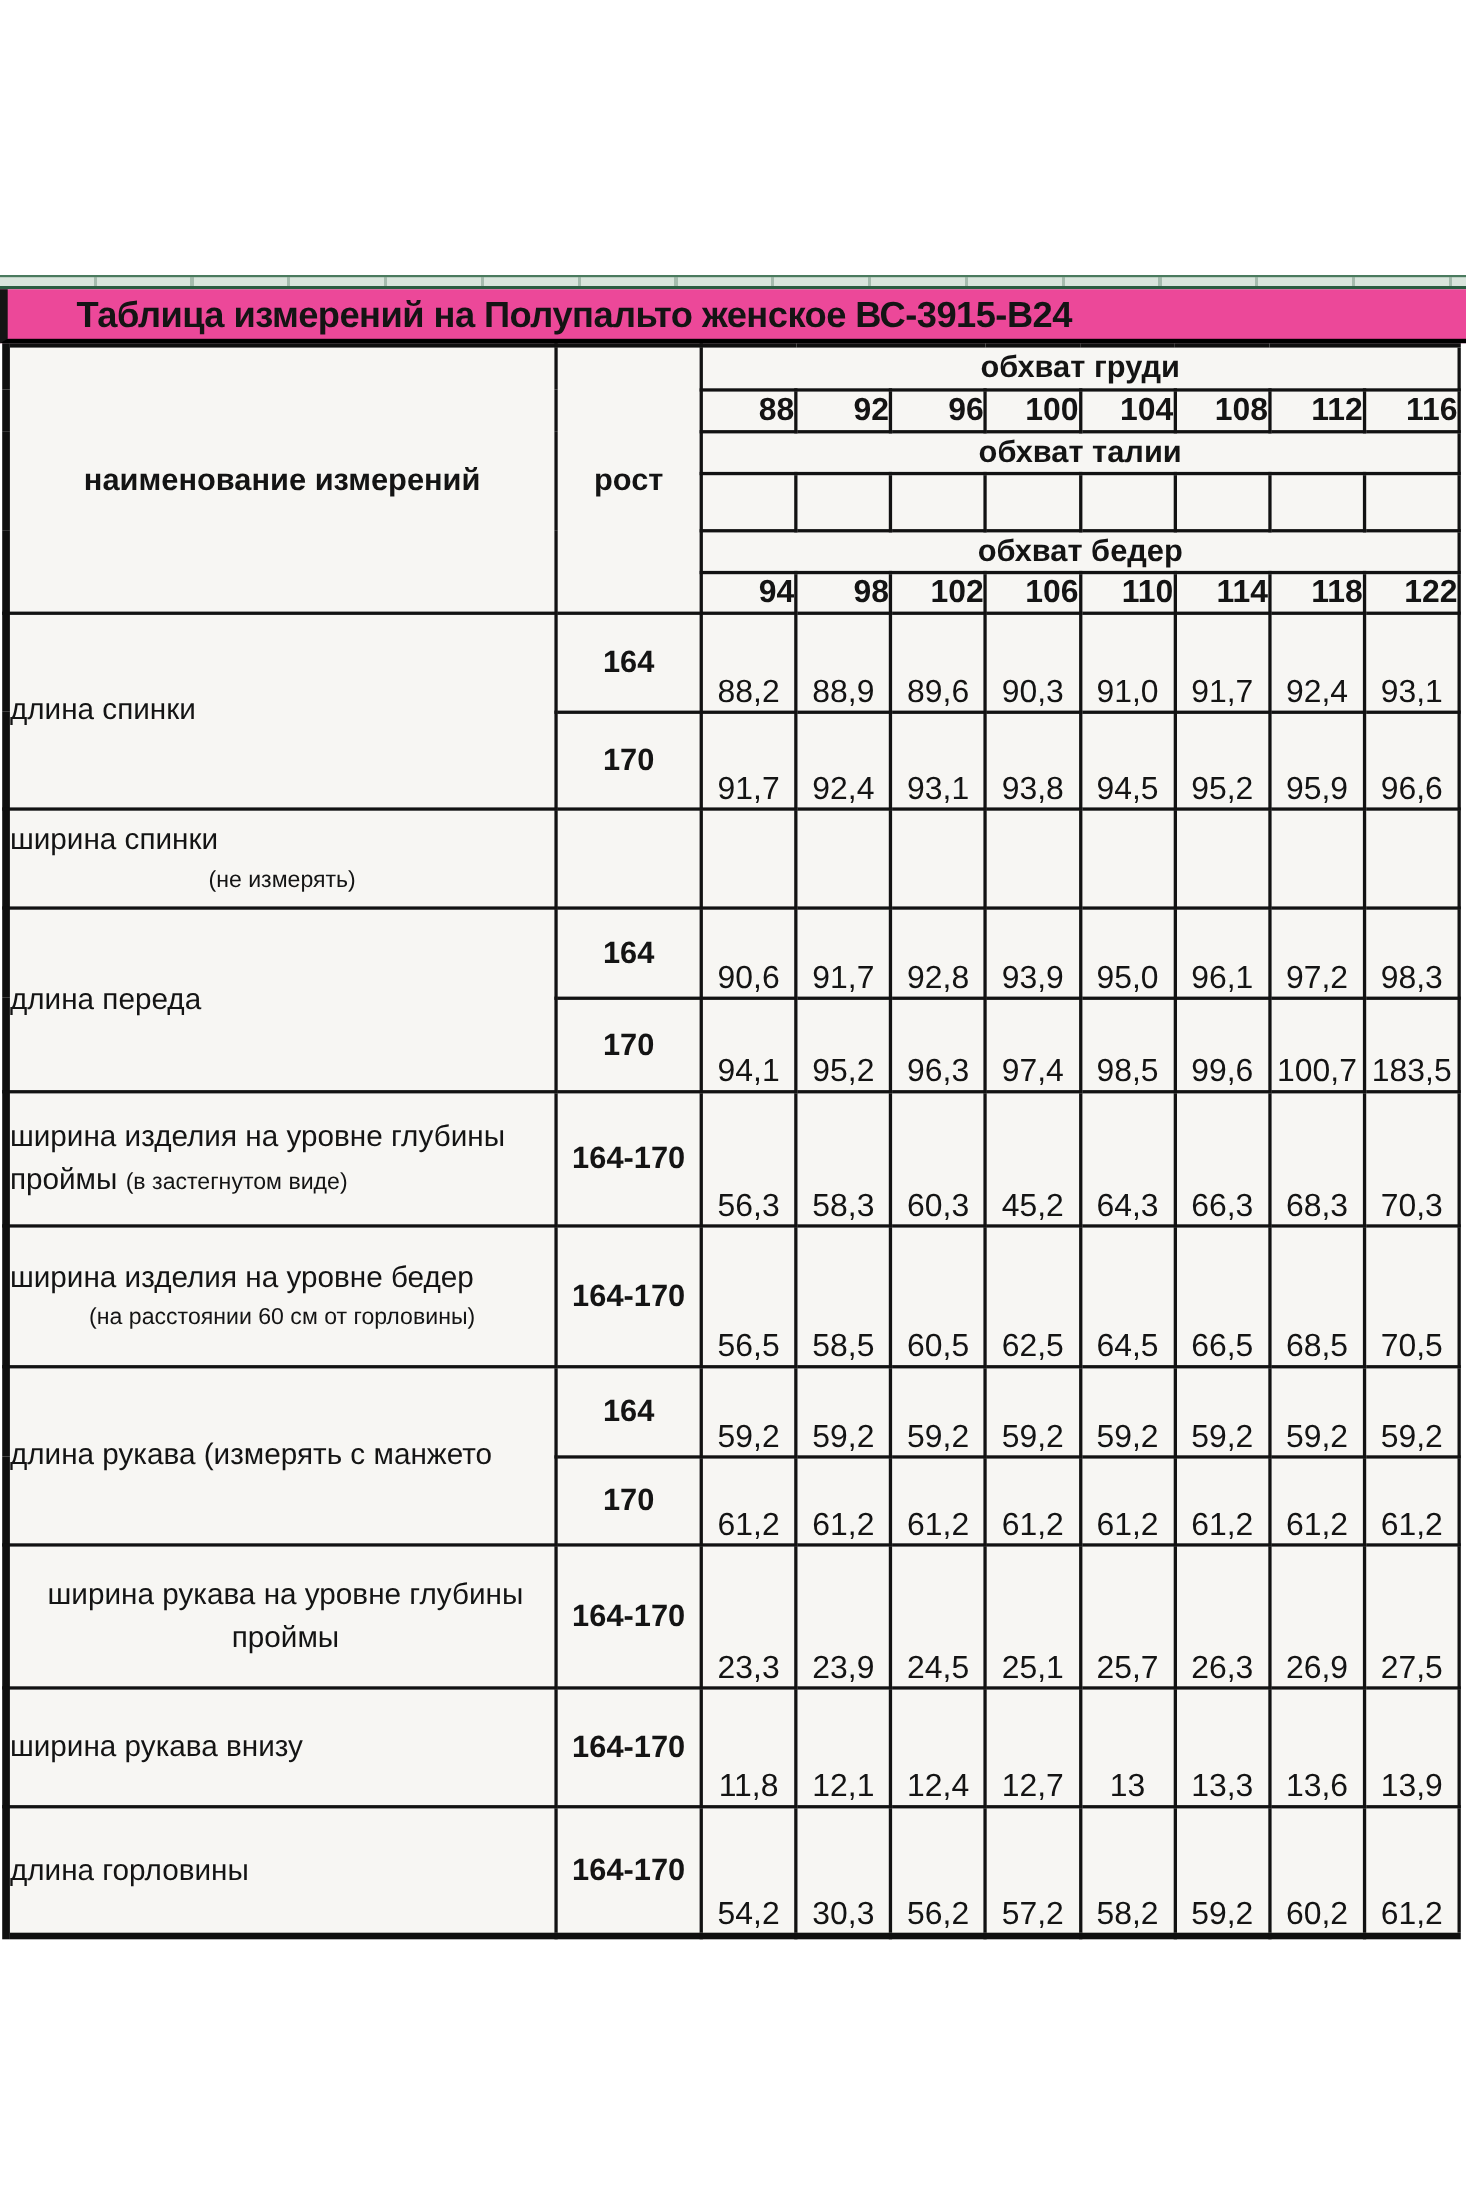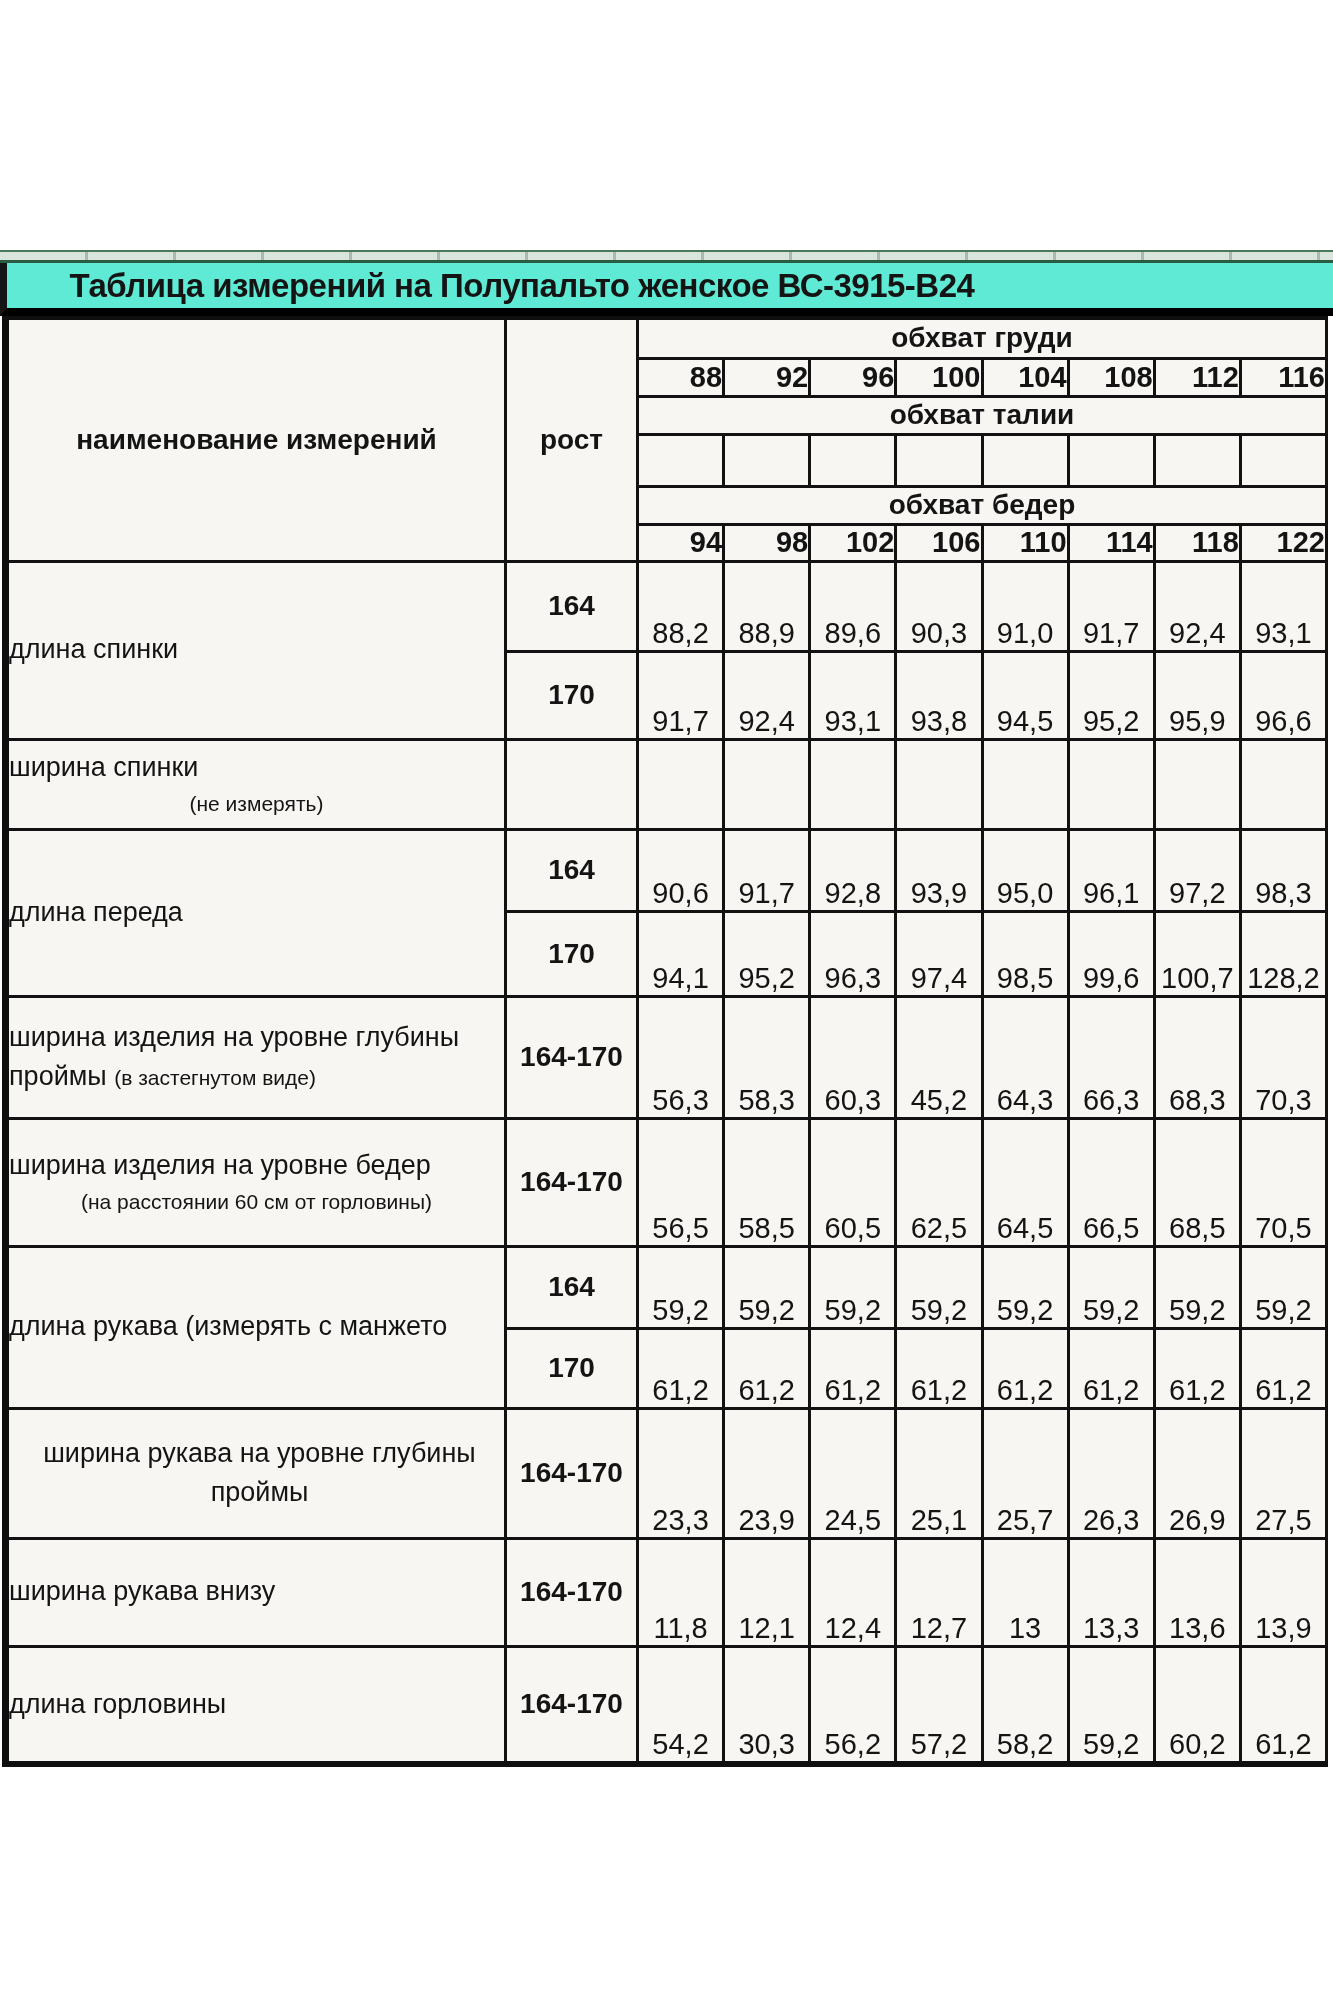--- a/index.html
+++ b/index.html
@@ -9,22 +9,22 @@
     color:#141414;overflow:hidden;
   }
   .top-spacer{height:250px;}
   .green-band{
     height:8px;background:#d9e5dc;
     border-top:2px solid #4a7a5e;border-bottom:3px solid #2b5c41;
     background-image:repeating-linear-gradient(to right,transparent 0,transparent 85px,rgba(45,93,66,.30) 85px,rgba(45,93,66,.30) 88px);
   }
   .title-strip{
     height:45px;display:flex;align-items:center;
-    background:#5eead4;border-left:7px solid #151515;
-    border-bottom:8px solid #000000;
+    background:#ec4899;border-left:7px solid #151515;
+    border-bottom:4px solid #000000;
   }
   .title{
     width:1030px;text-align:center;font-size:33px;font-weight:bold;
     letter-spacing:-0.5px;white-space:nowrap;
   }
   table.mtable{
     border-collapse:collapse;table-layout:fixed;width:1326px;margin-left:2px;
     border-left:7px solid #0f0f0f;border-top:4px solid #0f0f0f;border-bottom:6px solid #0f0f0f;
   }
   .mtable td{
@@ -159,21 +159,21 @@
       </tr>
       <tr style="height: 85px;">
         <td class="rost-val">170</td>
         <td class="val dl">94,1</td>
         <td class="val">95,2</td>
         <td class="val">96,3</td>
         <td class="val">97,4</td>
         <td class="val">98,5</td>
         <td class="val">99,6</td>
         <td class="val">100,7</td>
-        <td class="val">128,2</td>
+        <td class="val">183,5</td>
       </tr>
       <tr style="height: 122px;">
         <td class="row-name gt" rowspan="1"><span>ширина изделия на уровне глубины проймы</span> <span class="note">(в застегнутом виде)</span></td>
         <td class="rost-val gt">164-170</td>
         <td class="val dl gt">56,3</td>
         <td class="val gt">58,3</td>
         <td class="val gt">60,3</td>
         <td class="val gt">45,2</td>
         <td class="val gt">64,3</td>
         <td class="val gt">66,3</td>

